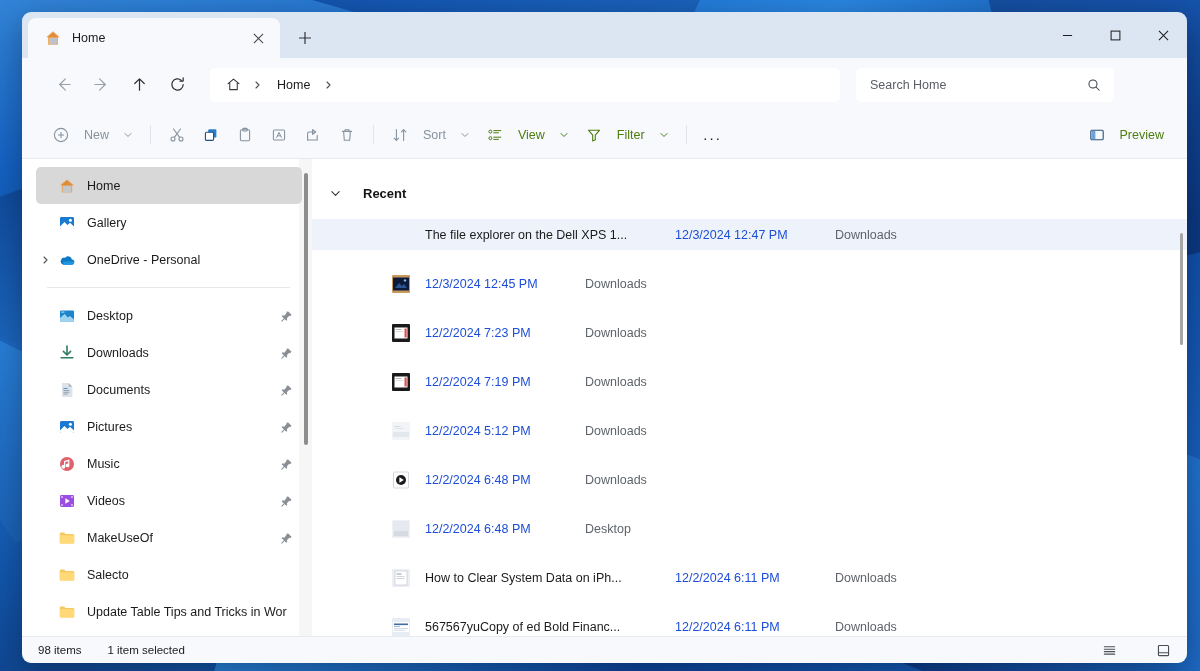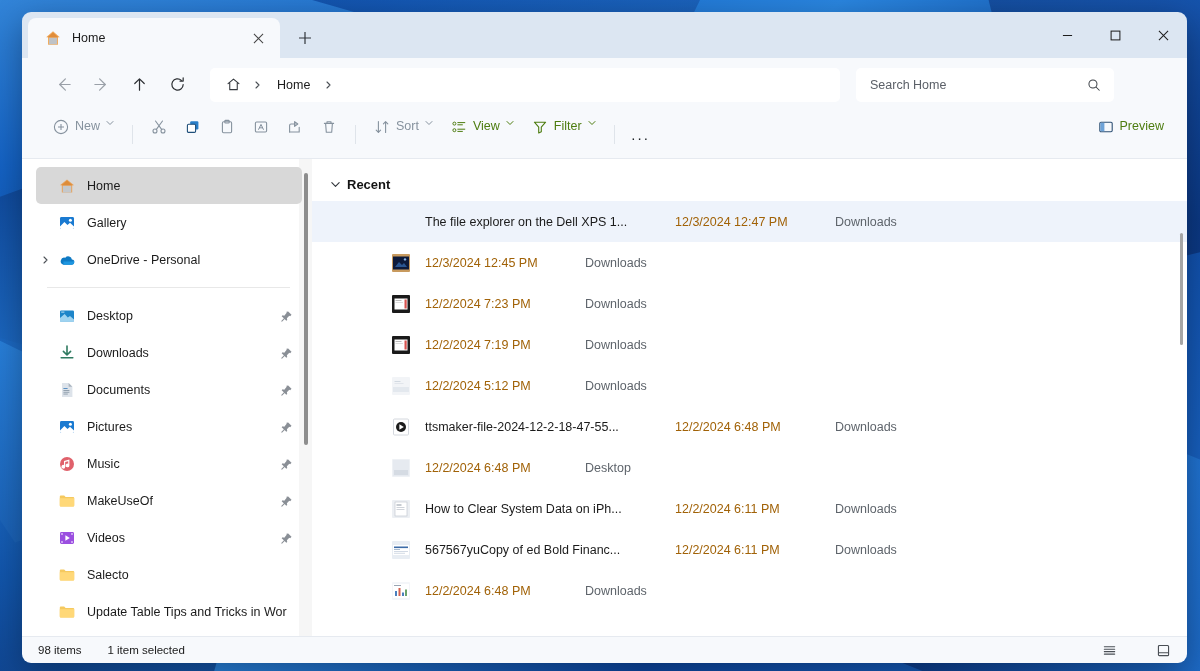--- a/index.html
+++ b/index.html
@@ -195,22 +195,22 @@
     background: #f7f9fc;
     display: flex;
     align-items: center;
     padding: 0 14px 0 22px;
     flex: 0 0 auto;
     border-bottom: 1px solid #e6eaf0;
   }
   .cmd {
     height: 32px;
     display: flex;
-    align-items: flex-start;
-    gap: 6px;
+    align-items: center;
+    gap: 15px;
     padding: 0 9px;
     border-radius: 5px;
     color: #86929e;
     font-size: 12.5px;
     flex: 0 0 auto;
   }
   .cmd.active { color: #4d7c0f; }
   .cmd svg { width: 16px; height: 16px; flex: 0 0 auto; }
   .cmd .caret { width: 8px; height: 8px; }
   .cmd-sep {
@@ -300,55 +300,56 @@
   
   .filelist {
     flex: 1 1 auto;
     position: relative;
     overflow: hidden;
     background: #ffffff;
     padding-top: 8px;
   }
   .group-header {
     display: flex;
-    align-items: center;
+    align-items: flex-end;
     height: 34px;
     padding-left: 15px;
-    gap: 4px;
+    gap: 20px;
   }
   .group-chevron { width: 16px; height: 16px; display: flex; align-items: center; justify-content: center; color: #30343a; }
   .group-chevron svg { width: 11px; height: 11px; }
   .group-title { font-size: 13px; color: #141414; font-weight: 600; }
 
   .file-row {
     display: flex;
     align-items: center;
-    height: 41px;
+    height: 31px;
     padding-left: 80px;
     font-size: 12.5px;
+    margin-top: 18px;
   }
   .file-row.selected { background: #eef3fb; }
   .f-icon {
     width: 18px; height: 18px;
     flex: 0 0 auto;
     margin-right: 15px;
     border-radius: 1px;
     overflow: hidden;
   }
   .f-name {
     width: 250px;
     flex: 0 0 auto;
     color: #1b1b1b;
     white-space: nowrap;
     overflow: hidden;
   }
   .f-date {
     width: 160px;
     flex: 0 0 auto;
-    color: #a16207;
+    color: #1d4ed8;
     white-space: nowrap;
   }
   .f-loc {
     flex: 0 0 auto;
     color: #5e646b;
     white-space: nowrap;
   }
   .list-scroll {
     position: absolute;
     right: 4px; top: 74px;
@@ -720,45 +721,45 @@
             <svg viewBox="0 0 14 14">
                 <path d="M8.8 1.6 12.4 5.2l-1.4 1.4-1-.3-2.6 2.6.4 1.8-1 1-5-5 1-1 1.8.4L7.2 3l-.3-1z" fill="currentColor"></path>
                 <path d="M5.2 8.8 2 12" stroke="currentColor" stroke-width="1.1" stroke-linecap="round"></path>
               </svg>
           </span>
         </div>
 
         <div class="nav-item">
           <span class="nav-ico">
             <svg viewBox="0 0 18 18" width="18" height="18">
-              <path d="M1.8 4.6a1 1 0 0 1 1-1h3.4l1.4 1.5h7.6a1 1 0 0 1 1 1v7.3a1 1 0 0 1-1 1H2.8a1 1 0 0 1-1-1z" fill="#f5c95f"></path>
-              <path d="M1.8 6.3h14.4v7.1a1 1 0 0 1-1 1H2.8a1 1 0 0 1-1-1z" fill="#ffd878"></path>
-            </svg>
-          </span>
-          <span class="nav-label">MakeUseOf</span>
-          <span class="nav-pin">
-            <svg viewBox="0 0 14 14">
-                <path d="M8.8 1.6 12.4 5.2l-1.4 1.4-1-.3-2.6 2.6.4 1.8-1 1-5-5 1-1 1.8.4L7.2 3l-.3-1z" fill="currentColor"></path>
-                <path d="M5.2 8.8 2 12" stroke="currentColor" stroke-width="1.1" stroke-linecap="round"></path>
-              </svg>
-          </span>
-        </div>
-
-        <div class="nav-item">
-          <span class="nav-ico">
-            <svg viewBox="0 0 18 18" width="18" height="18">
               <rect x="2" y="3" width="14" height="12" rx="1.4" fill="#9b4fe0"></rect>
               <rect x="3.2" y="4.2" width="1.6" height="1.6" fill="#e6d2fa"></rect>
               <rect x="3.2" y="12.2" width="1.6" height="1.6" fill="#e6d2fa"></rect>
               <rect x="13.2" y="4.2" width="1.6" height="1.6" fill="#e6d2fa"></rect>
               <rect x="13.2" y="12.2" width="1.6" height="1.6" fill="#e6d2fa"></rect>
               <path d="M7.4 6.2 11.8 9l-4.4 2.8z" fill="#ffffff"></path>
             </svg>
           </span>
           <span class="nav-label">Videos</span>
+          <span class="nav-pin">
+            <svg viewBox="0 0 14 14">
+                <path d="M8.8 1.6 12.4 5.2l-1.4 1.4-1-.3-2.6 2.6.4 1.8-1 1-5-5 1-1 1.8.4L7.2 3l-.3-1z" fill="currentColor"></path>
+                <path d="M5.2 8.8 2 12" stroke="currentColor" stroke-width="1.1" stroke-linecap="round"></path>
+              </svg>
+          </span>
+        </div>
+
+        <div class="nav-item">
+          <span class="nav-ico">
+            <svg viewBox="0 0 18 18" width="18" height="18">
+              <path d="M1.8 4.6a1 1 0 0 1 1-1h3.4l1.4 1.5h7.6a1 1 0 0 1 1 1v7.3a1 1 0 0 1-1 1H2.8a1 1 0 0 1-1-1z" fill="#f5c95f"></path>
+              <path d="M1.8 6.3h14.4v7.1a1 1 0 0 1-1 1H2.8a1 1 0 0 1-1-1z" fill="#ffd878"></path>
+            </svg>
+          </span>
+          <span class="nav-label">MakeUseOf</span>
           <span class="nav-pin">
             <svg viewBox="0 0 14 14">
                 <path d="M8.8 1.6 12.4 5.2l-1.4 1.4-1-.3-2.6 2.6.4 1.8-1 1-5-5 1-1 1.8.4L7.2 3l-.3-1z" fill="currentColor"></path>
                 <path d="M5.2 8.8 2 12" stroke="currentColor" stroke-width="1.1" stroke-linecap="round"></path>
               </svg>
           </span>
         </div>
 
         <div class="nav-item">
           <span class="nav-ico">
@@ -855,21 +856,20 @@
         </div>
 
         <div class="file-row">
           <span class="f-icon">
             <svg class="th" viewBox="0 0 18 18">
                 <rect x="1.5" y="1" width="15" height="16" rx="1" fill="#ffffff" stroke="#c9ced5" stroke-width=".8"></rect>
                 <circle cx="9" cy="9" r="5" fill="#1c1c1c"></circle>
                 <path d="M7.4 6.2 11.8 9l-4.4 2.8z" fill="#ffffff"></path>
               </svg>
           </span>
-          <span class="f-name">ttsmaker-file-2024-12-2-18-47-55...</span>
           <span class="f-date">12/2/2024 6:48 PM</span>
           <span class="f-loc">Downloads</span>
         </div>
 
         <div class="file-row">
           <span class="f-icon">
             <svg class="th" viewBox="0 0 18 18">
                 <rect width="18" height="18" fill="#eef1f5"></rect>
                 <rect x="1" y="1" width="16" height="16" fill="#e6eaf0"></rect>
                 <rect x="2" y="11" width="14" height="5" fill="#d5dbe3"></rect>

